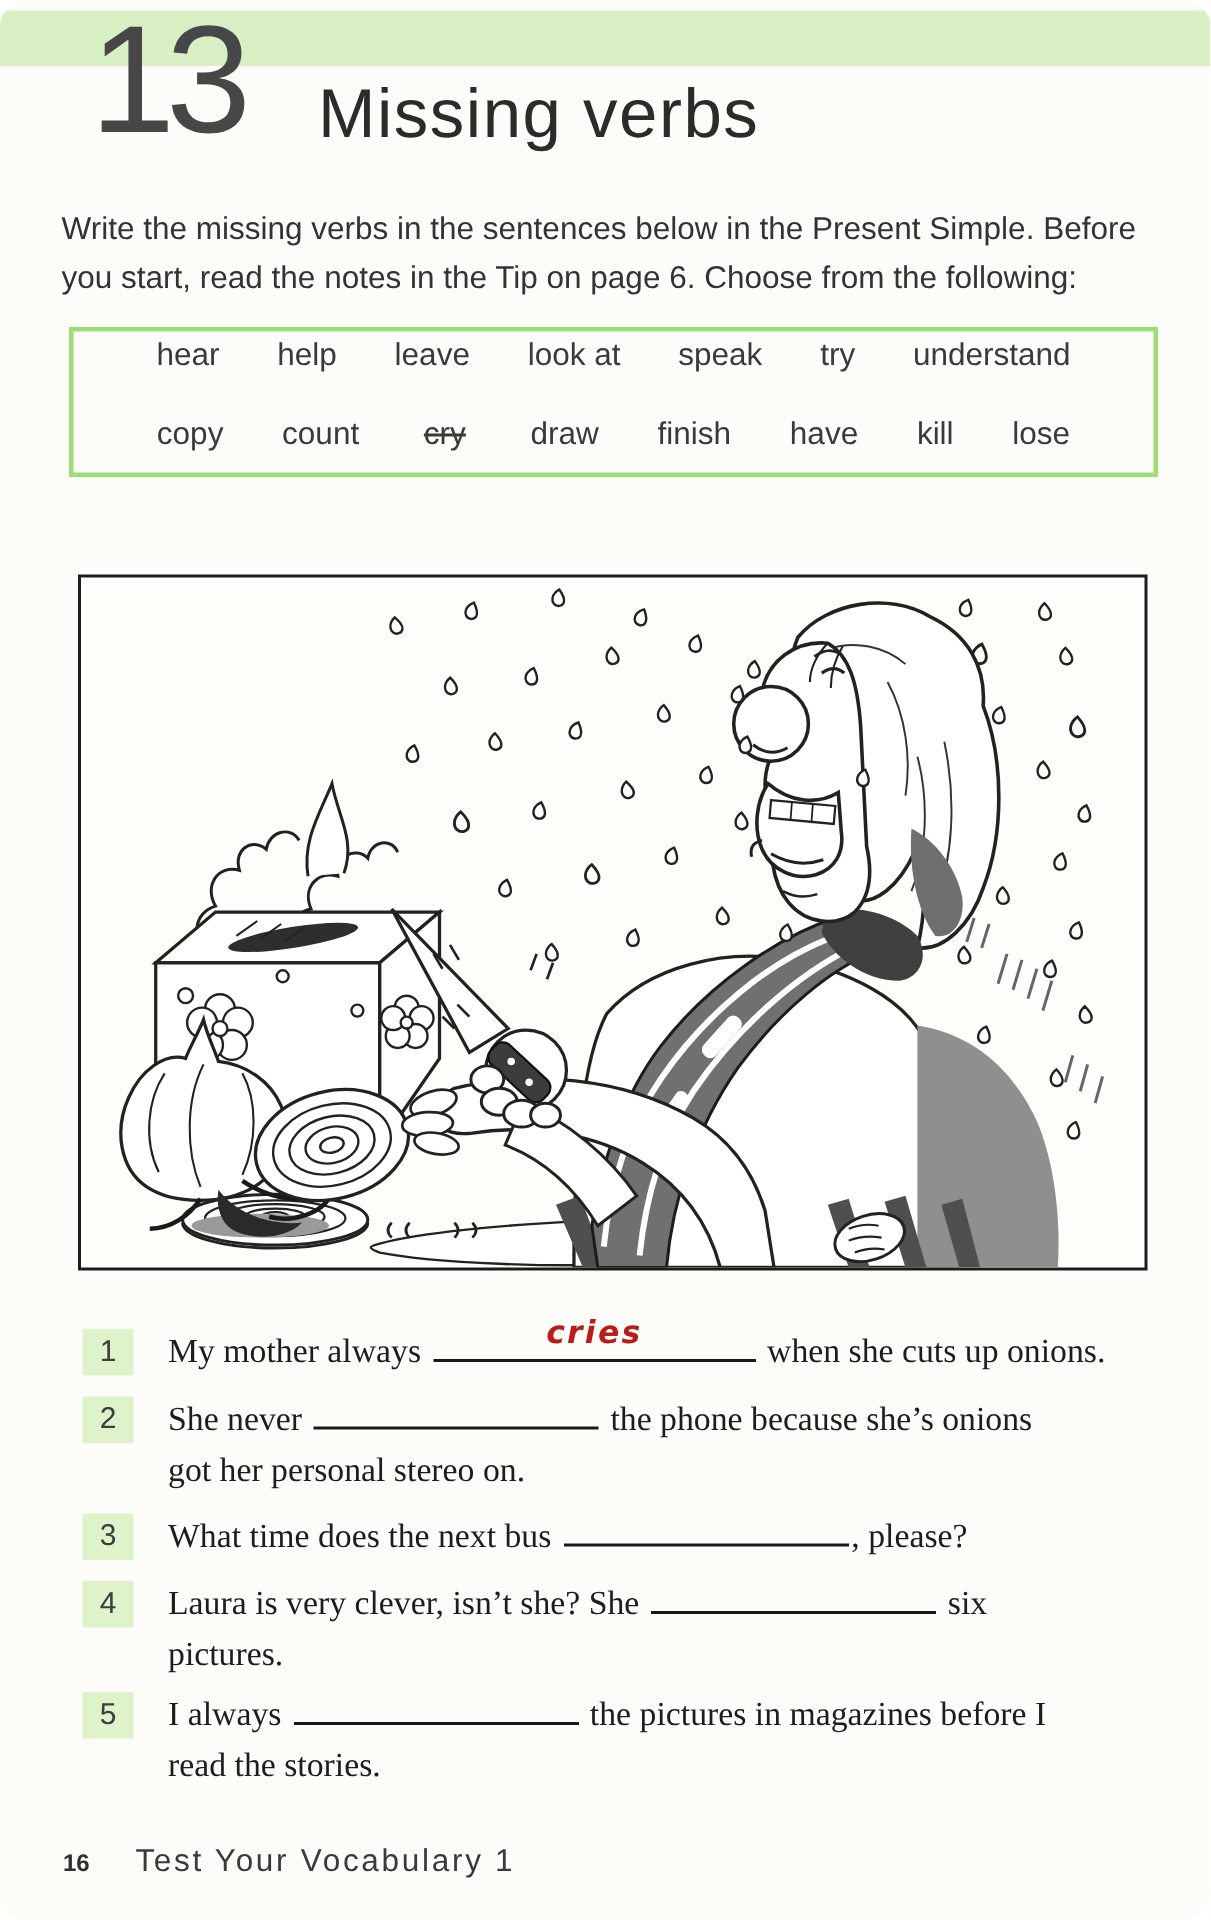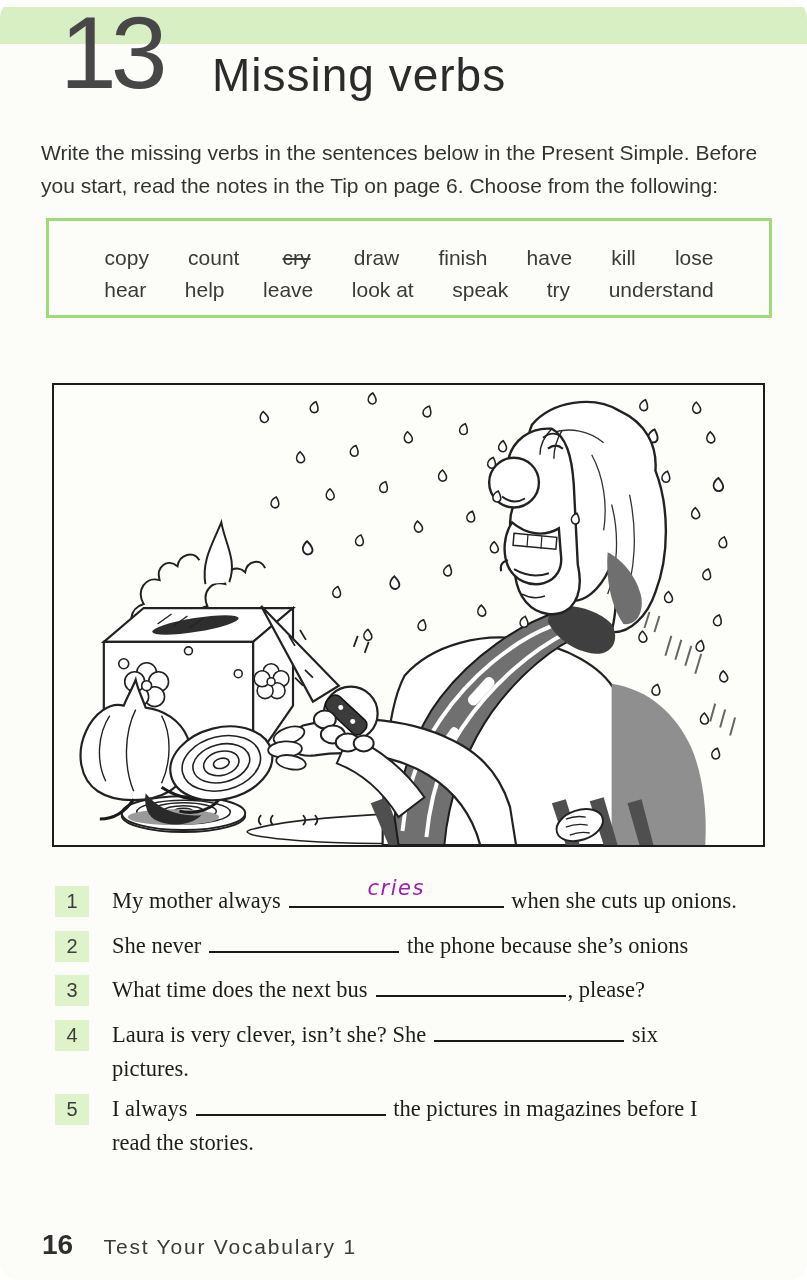--- a/index.html
+++ b/index.html
@@ -53,62 +53,62 @@
   }
   .q-text { width:680px; }
   .blank {
     display:inline-block; width:190px; height:5px;
     border-bottom:2px solid #191919; position:relative;
     margin-left:8px; margin-right:2px;
   }
   .blank-wide { width:215px; }
   .answer {
     position:absolute; left:0; right:0; bottom:1px; text-align:center;
-    font-family:"DejaVu Sans", sans-serif; font-style:italic; font-weight:400;
-    font-size:21px; letter-spacing:1.5px; color:#a21caf; white-space:nowrap;
+    font-family:"DejaVu Sans", sans-serif; font-style:italic; font-weight:700;
+    font-size:21px; letter-spacing:1.5px; color:#b91c1c; white-space:nowrap;
   }
 
   
   .footer { position:absolute; top:1229px; left:42px; color:#2e2e2e; }
-  .page-num { font-weight:700; font-size:28px; }
+  .page-num { font-weight:700; font-size:16px; }
   .book-title { margin-left:26px; font-size:21px; letter-spacing:1.8px; color:#3a3a3a; }
 </style>
 </head>
 <body>
 
 <div class="page">
 
   <div class="green-bar"></div>
   <div class="lesson-num">13</div>
   <h1 class="page-title">Missing verbs</h1>
 
   <div class="instructions">
     <div>Write the missing verbs in the sentences below in the Present Simple. Before</div>
     <div>you start, read the notes in the Tip on page 6. Choose from the following:</div>
   </div>
 
   <div class="word-bank">
+    <div class="wb-row">
+      <span class="wb-word">hear</span>
+      <span class="wb-word">help</span>
+      <span class="wb-word">leave</span>
+      <span class="wb-word">look at</span>
+      <span class="wb-word">speak</span>
+      <span class="wb-word">try</span>
+      <span class="wb-word">understand</span>
+    </div>
     <div class="wb-row first">
       <span class="wb-word">copy</span>
       <span class="wb-word">count</span>
       <span class="wb-word struck">cry</span>
       <span class="wb-word">draw</span>
       <span class="wb-word">finish</span>
       <span class="wb-word">have</span>
       <span class="wb-word">kill</span>
       <span class="wb-word">lose</span>
-    </div>
-    <div class="wb-row">
-      <span class="wb-word">hear</span>
-      <span class="wb-word">help</span>
-      <span class="wb-word">leave</span>
-      <span class="wb-word">look at</span>
-      <span class="wb-word">speak</span>
-      <span class="wb-word">try</span>
-      <span class="wb-word">understand</span>
     </div>
   </div>
 
   <figure class="illustration">
     <svg viewBox="0 0 712 462" xmlns="http://www.w3.org/2000/svg">
       <defs>
         <path id="drop" d="M5.2 0 C7.6 3.4 9.2 6.2 8.2 8.8 C7.2 11.4 3.4 11.8 1.6 9.6 C-0.2 7.4 0.6 4.2 2.4 2.2 C3.3 1.2 4.3 0.5 5.2 0 Z"></path>
         <clipPath id="boxfront">
             <rect x="50" y="258" width="150" height="122"></rect>
           </clipPath>
@@ -335,20 +335,21 @@
   <ol class="questions">
     <li class="question q1">
       <span class="q-num">1</span>
       <div class="q-text"><span>My mother always</span><span class="blank blank-wide"><span class="answer">cries</span></span><span> when she cuts up onions.</span>
         <div class="q-line2"></div>
       </div>
     </li>
     <li class="question q2">
       <span class="q-num">2</span>
       <div class="q-text"><span>She never</span><span class="blank"><span class="answer"></span></span><span> the phone because she’s onions</span>
+        <div class="q-line2">got her personal stereo on.</div>
       </div>
     </li>
     <li class="question q3">
       <span class="q-num">3</span>
       <div class="q-text"><span>What time does the next bus</span><span class="blank"><span class="answer"></span></span><span>, please?</span>
         <div class="q-line2"></div>
       </div>
     </li>
     <li class="question q4">
       <span class="q-num">4</span>

